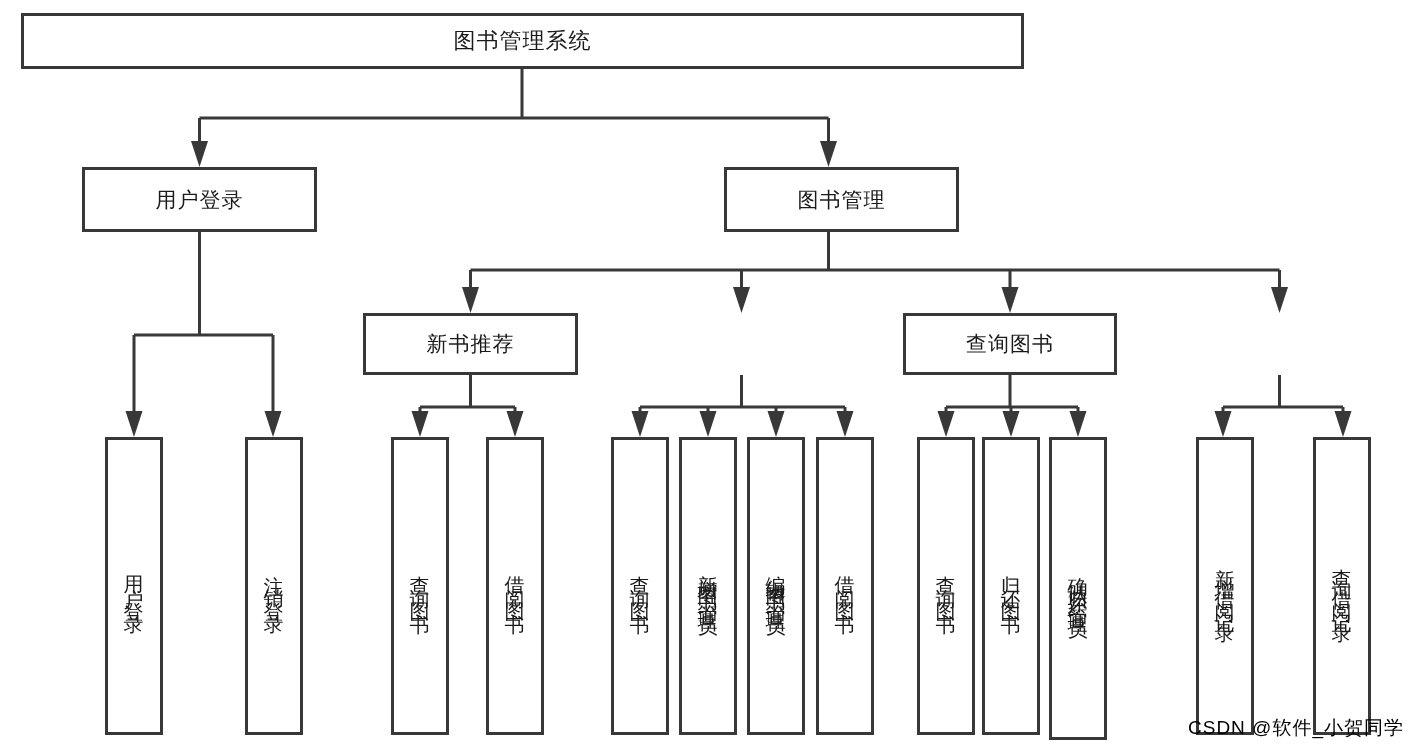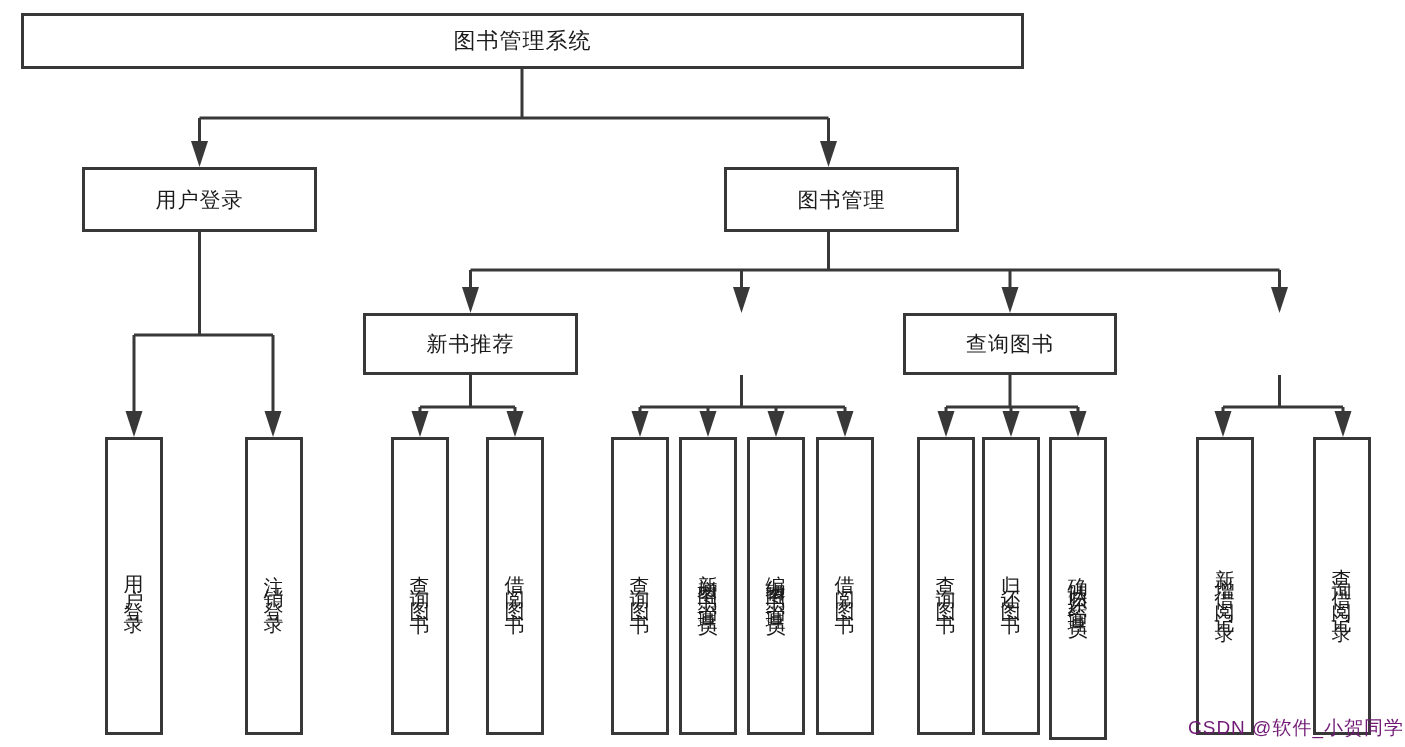--- a/index.html
+++ b/index.html
@@ -31,21 +31,21 @@
   .n-l2b { left:634px;  top:313px; width:215px; height:62px; }
   .n-l2c { left:903px;  top:313px; width:214px; height:62px; }
   .n-l2d { left:1172px; top:313px; width:215px; height:62px; }
   .leaf { top:437px; width:58px; height:298px; border-width:3px; }
   .lf0 { left:105px; } .lf1 { left:245px; } .lf2 { left:391px; } .lf3 { left:486px; }
   .lf4 { left:611px; } .lf5 { left:679px; } .lf6 { left:747px; } .lf7 { left:816px; }
   .lf8 { left:917px; } .lf9 { left:982px; } .lf10 { left:1049px; height:303px; }
   .lf11 { left:1196px; } .lf12 { left:1313px; }
   #watermark {
     position:absolute; left:1188px; top:715px; font-size:19px;
-    color:#701a75; letter-spacing:1px; white-space:nowrap;
+    color:#000000; letter-spacing:1px; white-space:nowrap;
   }
 </style>
 </head>
 <body>
 
 <div id="canvas">
 
   <svg id="connectors" viewBox="0 0 1405 747" xmlns="http://www.w3.org/2000/svg">
     <path fill="none" stroke="#383838" stroke-width="3" d="
       M522 69V118 M199.5 118H828.5 M199.5 118V146 M828.5 118V146

